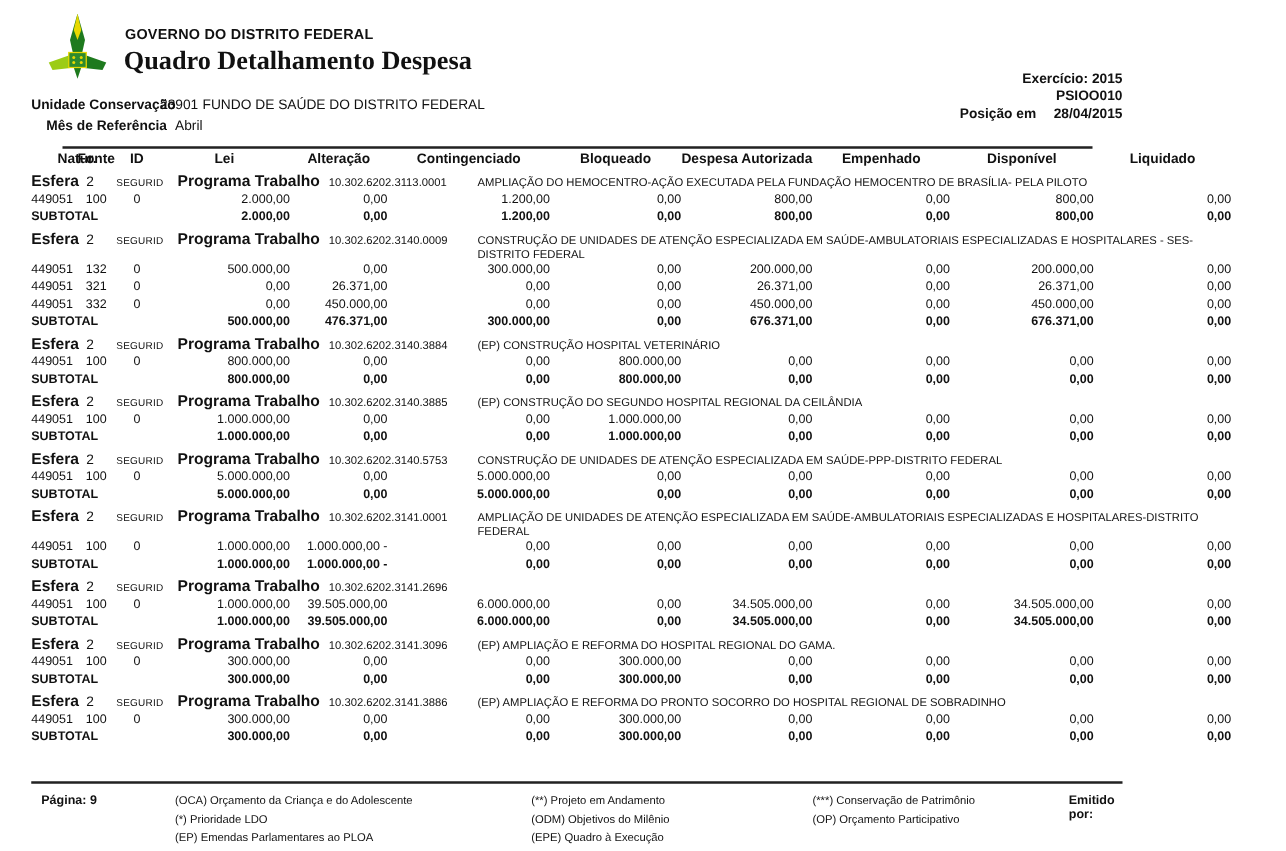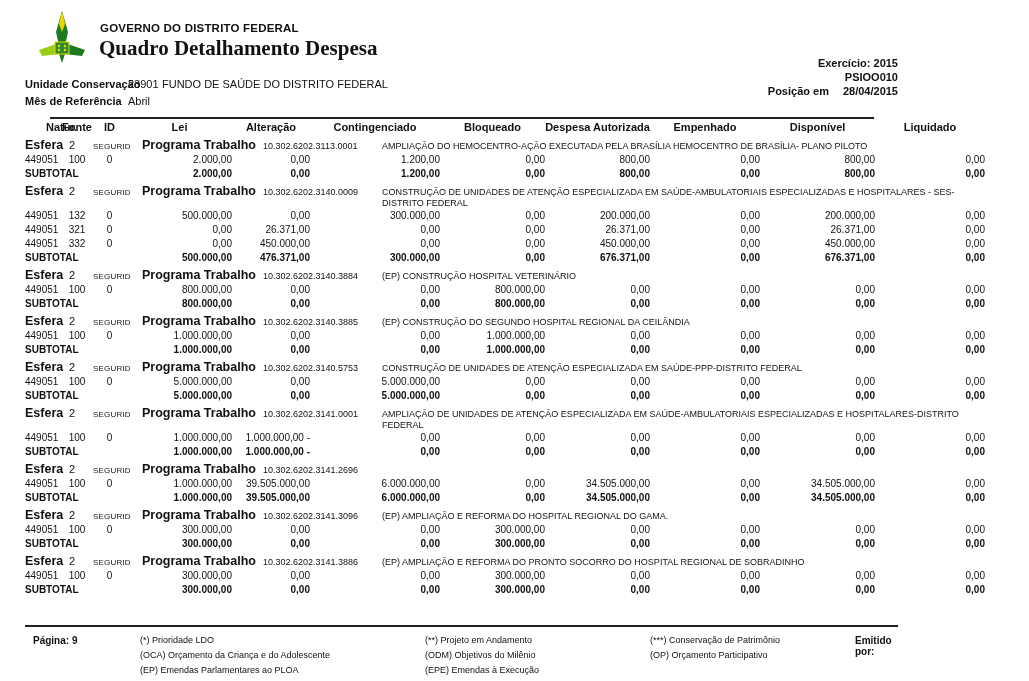--- a/index.html
+++ b/index.html
@@ -12,21 +12,21 @@
   .logo { position:absolute; left:13px; top:10px; width:48px; height:54px; }
   .org-line { position:absolute; left:75px; top:22px; font-size:11.5px; font-weight:bold; letter-spacing:.2px; }
   .rpt-title { position:absolute; left:74px; top:36px; font-family:"Liberation Serif", serif;
     font-size:21px; font-weight:bold; }
   .hdr-right { position:absolute; right:0; top:56px; text-align:right; font-size:11px; font-weight:bold; line-height:14px; }
   .pos-line .gap { display:inline-block; width:14px; }
   .uo-line { position:absolute; left:0; top:78px; font-size:11px; }
   .uo-line b, .mes-line b { font-weight:bold; }
   .uo-code { position:absolute; left:103px; top:0; font-weight:normal; }
   .uo-name { position:absolute; left:137px; top:0; white-space:nowrap; }
-  .mes-line { position:absolute; left:0; top:95px; font-size:11px; }
+  .mes-line { position:absolute; left:12px; top:95px; font-size:11px; }
   .mes-val { position:absolute; left:103px; top:0; }
   .top-rule { position:absolute; left:25px; right:24px; top:117px; border-top:2px solid #222; }
 
   
   .table-area { position:absolute; left:25px; top:121px; width:960px; }
   .grid { display:grid; grid-template-columns:37px 30px 35px 105px 78px 130px 105px 105px 110px 115px 110px; }
   .col-headers { font-size:11px; font-weight:bold; line-height:13px; }
   .col-headers span { text-align:center; white-space:nowrap; }
   .col-headers .c-natur { text-align:right;margin-left:21px; }
   .data-row, .subtotal-row { font-size:10px; line-height:12px; margin-top:2px; }
@@ -105,21 +105,21 @@
       <span>Liquidado</span>
     </div>
     <div>
         <div class="section">
           <div class="esfera-line">
             <span class="esf-label">Esfera</span>
             <span class="esf-val">2</span>
             <span class="regime">SEGURID</span>
             <span class="prog-label">Programa Trabalho</span>
             <span class="prog-code">10.302.6202.3113.0001</span>
-            <span class="prog-desc">AMPLIAÇÃO DO HEMOCENTRO-AÇÃO EXECUTADA PELA BRASÍLIA HEMOCENTRO DE BRASÍLIA- PLANO PILOTO</span>
+            <span class="prog-desc">AMPLIAÇÃO DO HEMOCENTRO-AÇÃO EXECUTADA PELA FUNDAÇÃO HEMOCENTRO DE BRASÍLIA- PELA PILOTO</span>
           </div>
           <div class="grid data-row">
             <span class="c-natur">449051</span>
             <span class="c-fonte">100</span>
             <span class="c-id">0</span>
             <span class="num">2.000,00</span>
             <span class="num">0,00</span>
             <span class="num">1.200,00</span>
             <span class="num">0,00</span>
             <span class="num">800,00</span>
@@ -438,28 +438,28 @@
         </div>
       </div>
   </div>
 
   <div class="footer">
     <div class="pagina">
       <span>Página:</span>
       <span>9</span>
     </div>
     <div class="legend-col legend-1">
+      <div>(OCA)  Orçamento da Criança e do Adolescente</div>
       <div>(*)  Prioridade LDO</div>
-      <div>(OCA)  Orçamento da Criança e do Adolescente</div>
       <div>(EP)  Emendas Parlamentares ao PLOA</div>
     </div>
     <div class="legend-col legend-2">
       <div>(**)  Projeto em Andamento</div>
       <div>(ODM) Objetivos do Milênio</div>
-      <div>(EPE) Emendas à Execução</div>
+      <div>(EPE) Quadro à Execução</div>
     </div>
     <div class="legend-col legend-3">
       <div>(***)  Conservação de Patrimônio</div>
       <div>(OP) Orçamento Participativo</div>
     </div>
     <div class="emitido">Emitido por:</div>
   </div>
 
 </div>
 

